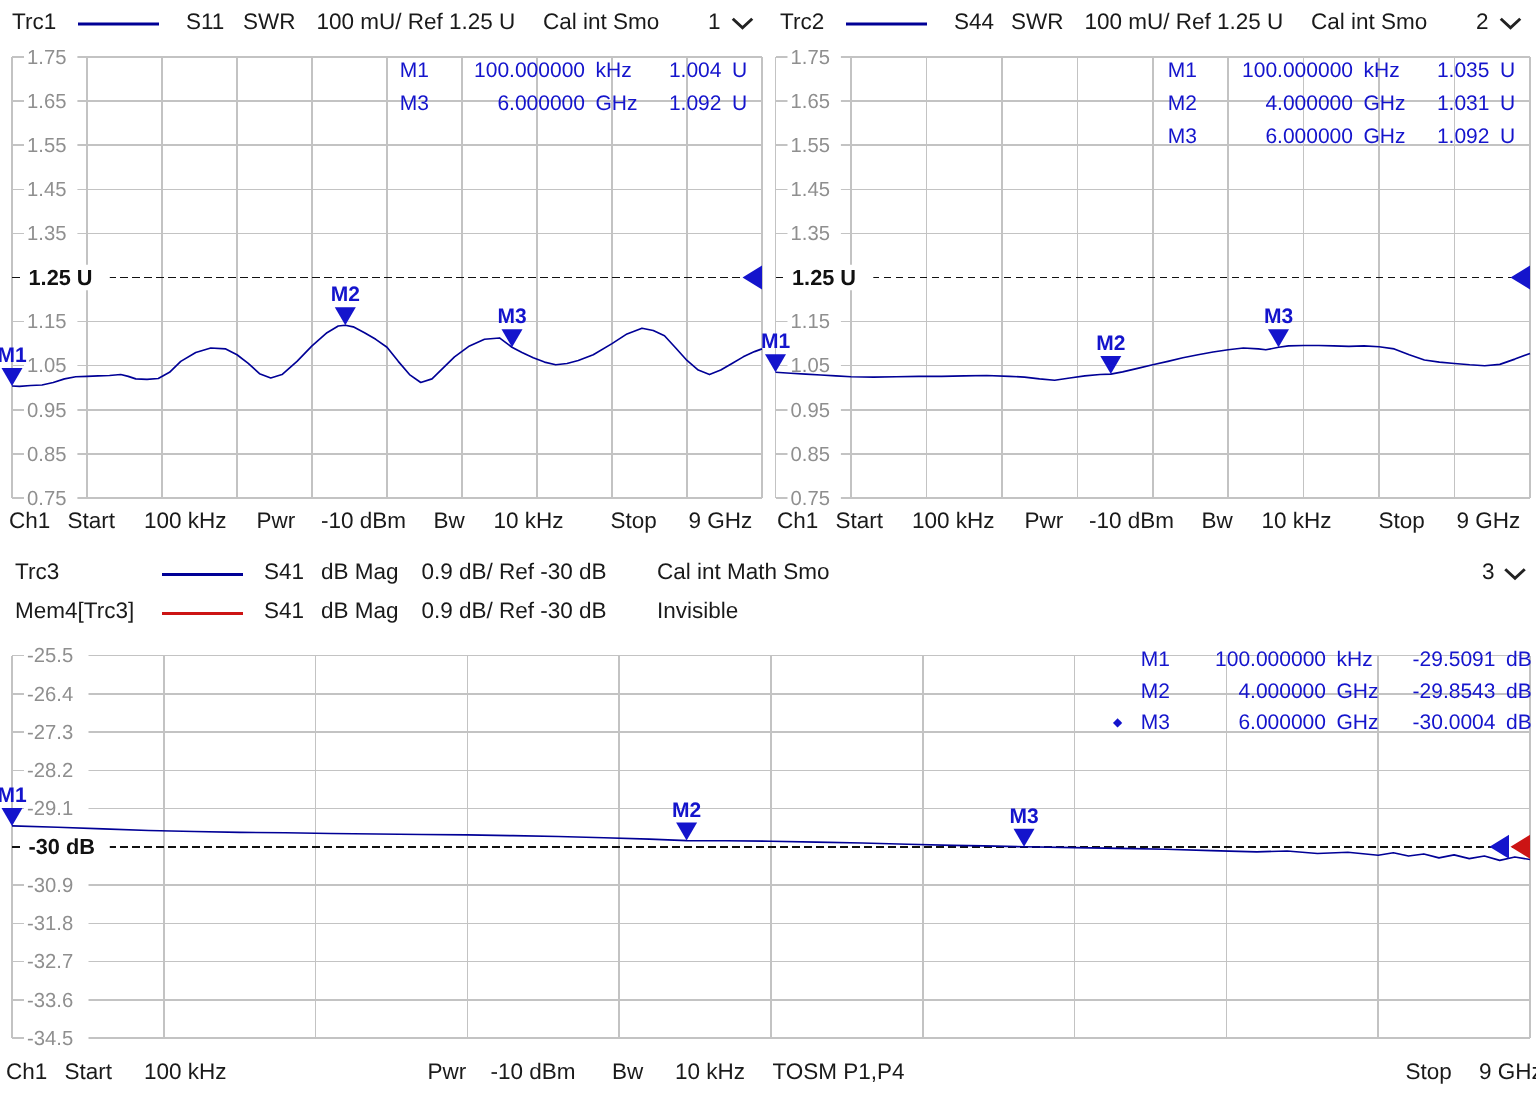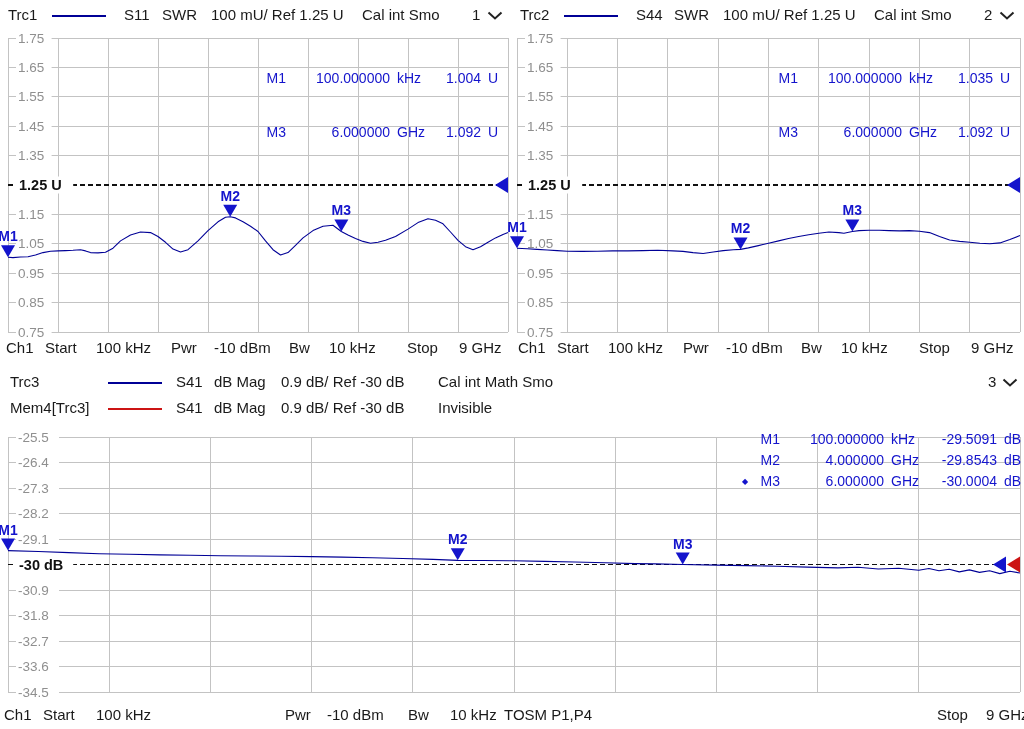--- a/index.html
+++ b/index.html
@@ -6,21 +6,21 @@
   .screen{
     position:relative;width:1024px;height:729px;background:#ffffff;
     font-family:"Liberation Sans",sans-serif;color:#1a1a1a;overflow:hidden;
   }
   .hdr span, .axis span{position:absolute;font-size:15px;white-space:nowrap;}
   .swatch{position:absolute;height:0;border-top:2px solid #000096;}
   .swatch.red{border-top-color:#cc1414;}
   .chev{position:absolute;}
   .panel{position:absolute;overflow:visible;}
   .readout{position:absolute;color:#1414cc;font-size:14px;white-space:nowrap;text-align:right;}
-  #readout1 .m-row,#readout2 .m-row{line-height:22px;height:22px;margin-top:32px;}
+  #readout1 .m-row,#readout2 .m-row{line-height:22px;height:22px;}
   #readout3 .m-row{line-height:21px;height:21px;margin-left:30px;}
   .m-dot{display:inline-block;width:12px;font-size:8px;vertical-align:2px;text-align:left;}
   .m-name{display:inline-block;width:26px;text-align:right;}
   .m-freq{display:inline-block;width:104px;text-align:right;}
   .m-funit{display:inline-block;width:32px;text-align:left;padding-left:7px;}
   .m-val{display:inline-block;width:50px;text-align:right;padding-left:2px;}
   .m-vunit{display:inline-block;width:18px;text-align:left;padding-left:7px;}
   #readout3 .m-val{width:72px;}
 </style>
 </head>
@@ -182,20 +182,21 @@
         <polygon points="216.53320000000002,199.38600000000002 230.53320000000002,199.38600000000002 223.53320000000002,211.38600000000002" fill="#1414cc"></polygon>
         <text x="223.53320000000002" y="195.38600000000002" text-anchor="middle" font-size="14" font-weight="700" fill="#1414cc">M2</text>
       </g>
       <g>
         <polygon points="328.3501,181.45199999999997 342.3501,181.45199999999997 335.3501,193.45199999999997" fill="#1414cc"></polygon>
         <text x="335.3501" y="177.45199999999997" text-anchor="middle" font-size="14" font-weight="700" fill="#1414cc">M3</text>
       </g>
     </svg>
   <div class="readout" id="readout2" style="top:35px;right:6px">
     <div class="m-row"><span class="m-dot"></span><span class="m-name">M1</span><span class="m-freq">100.000000</span><span class="m-funit">kHz</span><span class="m-val">1.035</span><span class="m-vunit">U</span></div>
+    <div class="m-row"><span class="m-dot"></span><span class="m-name">M2</span><span class="m-freq">4.000000</span><span class="m-funit">GHz</span><span class="m-val">1.031</span><span class="m-vunit">U</span></div>
     <div class="m-row"><span class="m-dot"></span><span class="m-name">M3</span><span class="m-freq">6.000000</span><span class="m-funit">GHz</span><span class="m-val">1.092</span><span class="m-vunit">U</span></div>
   </div>
 
   <div class="axis">
     <span style="left:6px;top:339px">Ch1</span>
     <span style="left:45px;top:339px">Start</span>
     <span style="left:96px;top:339px">100 kHz</span>
     <span style="left:171px;top:339px">Pwr</span>
     <span style="left:214px;top:339px">-10 dBm</span>
     <span style="left:289px;top:339px">Bw</span>
@@ -309,18 +310,18 @@
   </div>
 
   <div class="axis">
     <span style="left:4px;top:706px">Ch1</span>
     <span style="left:43px;top:706px">Start</span>
     <span style="left:96px;top:706px">100 kHz</span>
     <span style="left:285px;top:706px">Pwr</span>
     <span style="left:327px;top:706px">-10 dBm</span>
     <span style="left:408px;top:706px">Bw</span>
     <span style="left:450px;top:706px">10 kHz</span>
-    <span style="left:504px;top:706px">TOSM P1,P4</span>
+    <span style="left:515px;top:706px">TOSM P1,P4</span>
     <span style="left:937px;top:706px">Stop</span>
     <span style="left:986px;top:706px">9 GHz</span>
   </div>
 
 </div>
 
 </body></html>

